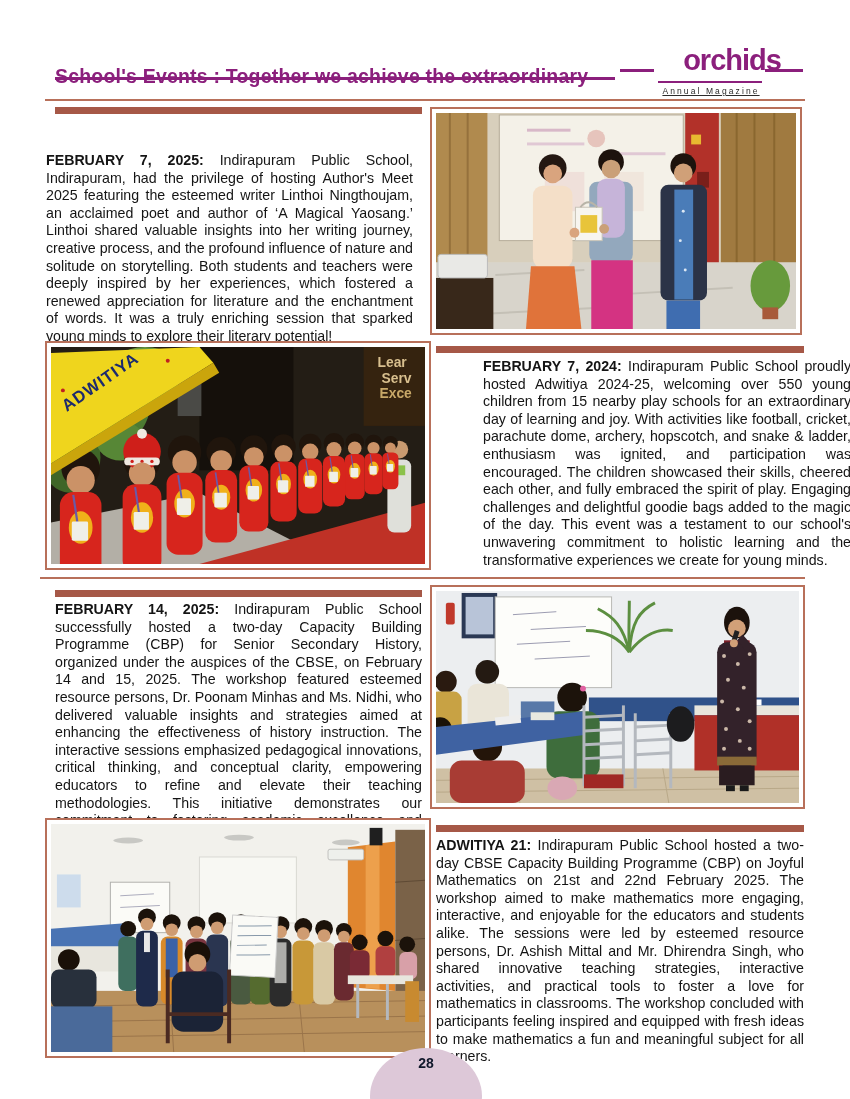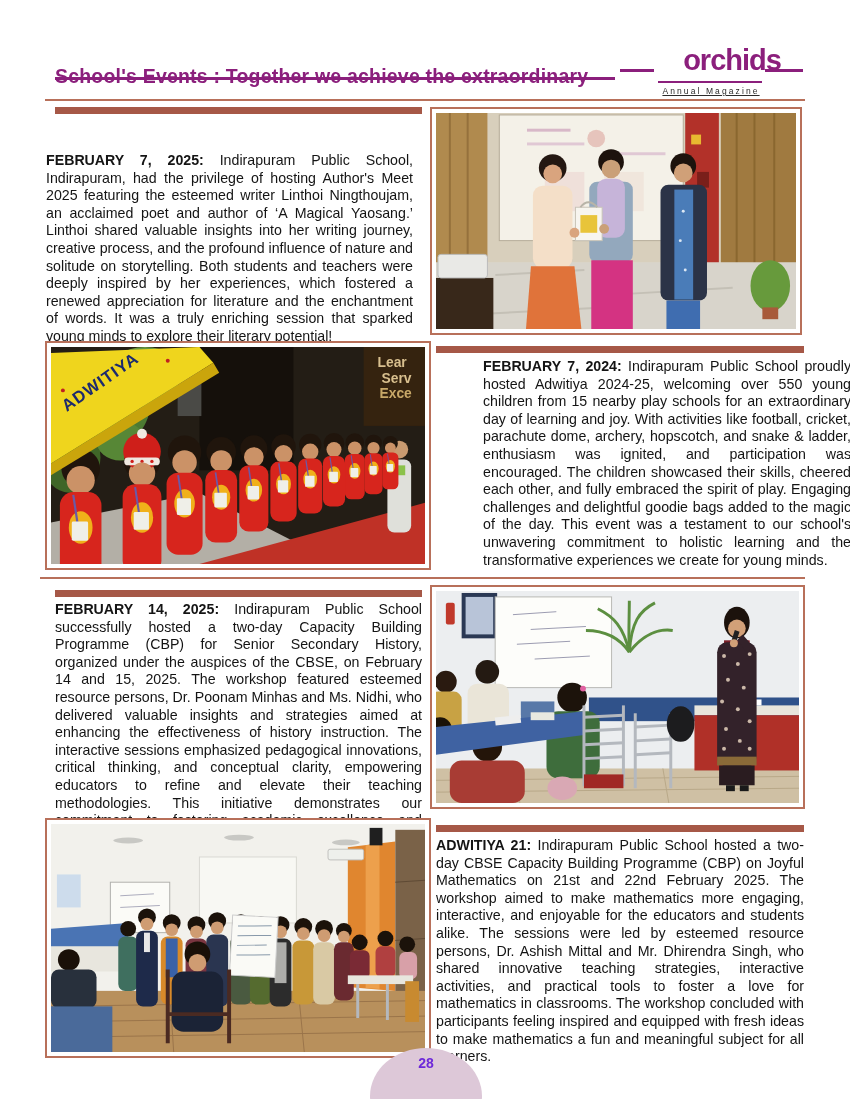--- a/index.html
+++ b/index.html
@@ -46,21 +46,21 @@
     border:2px solid var(--rule-brown); background:#ffffff; padding:4px;
     box-sizing:border-box;
   }
   .photo-frame svg{display:block; width:100%; height:100%;}
   .page-oval{
     left:370px; top:1048px; width:112px; height:96px;
     background:var(--oval-pink); border-radius:50%;
   }
   .page-num{
     position:absolute; top:7px; left:0; width:100%; text-align:center;
-    font-size:14px; font-weight:bold; color:#6d28d9;
+    font-size:14px; font-weight:bold; color:#0f172a;
   }
 </style>
 </head>
 <body>
 
 <div id="page">
 
   <div class="abs page-title">School's Events : Together we achieve the extraordinary</div>
   <div class="abs title-rule"></div>
   <div class="abs logo-dash left"></div>

